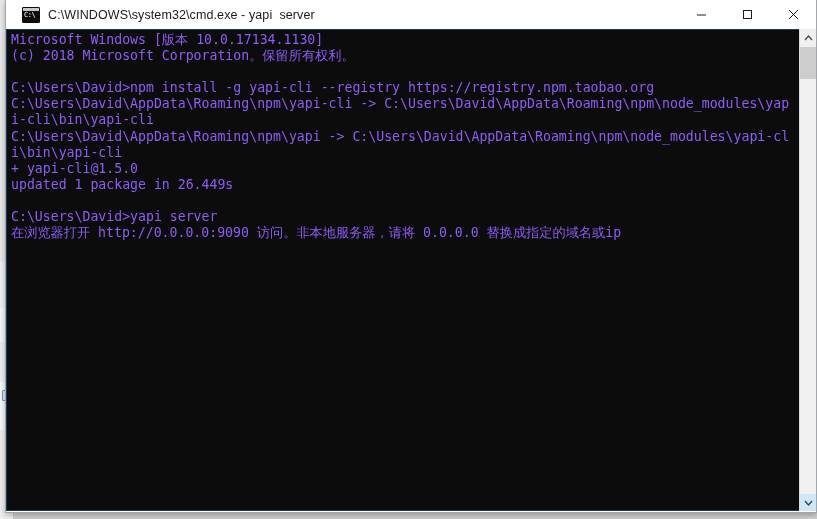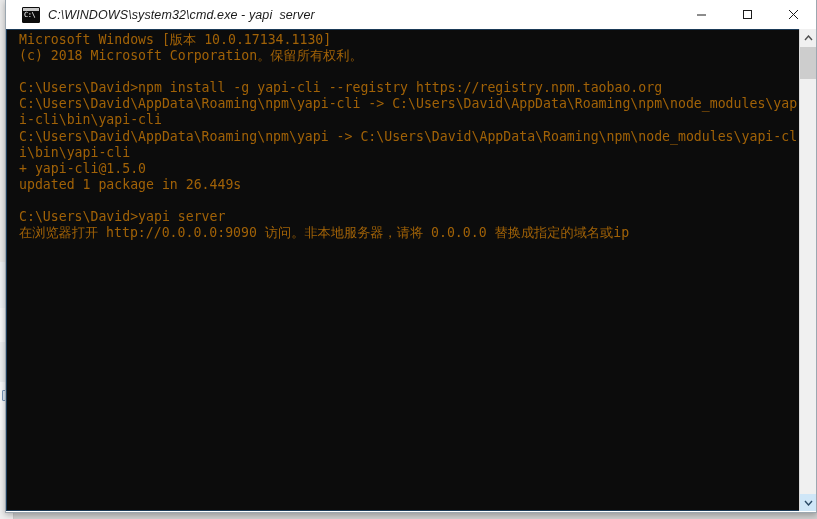--- a/index.html
+++ b/index.html
@@ -93,21 +93,20 @@
     line-height: 8px;
     color: #ffffff;
     letter-spacing: -0.5px;
   }
   #title-text {
     font-family: "Liberation Sans", sans-serif;
     font-size: 12.5px;
     color: #1b1b1b;
     white-space: pre;
     letter-spacing: 0.1px;
-    font-style: italic;
   }
 
   .win-controls {
     position: absolute;
     right: 0;
     top: 0;
     height: 29px;
     display: flex;
   }
   .win-btn {
@@ -129,27 +128,27 @@
     top: 29px;
     width: 810px;
     height: 482px;
     background: #0c0c0c;
     border: 1px solid #1b3a57;
     box-sizing: border-box;
     overflow: hidden;
   }
   #console-text {
     position: absolute;
-    left: 12px;
+    left: 4px;
     top: 2px;
     width: 784px;
     font-family: "DejaVu Sans Mono", "Liberation Mono", monospace;
     font-size: 13.2px;
     line-height: 16.1px;
-    color: #a16207;
+    color: #8b5cf6;
     white-space: pre;
     letter-spacing: 0px;
   }
   #console-text .line { height: 16.1px; }
 
   
   #scrollbar {
     position: absolute;
     right: 0;
     top: 29px;

